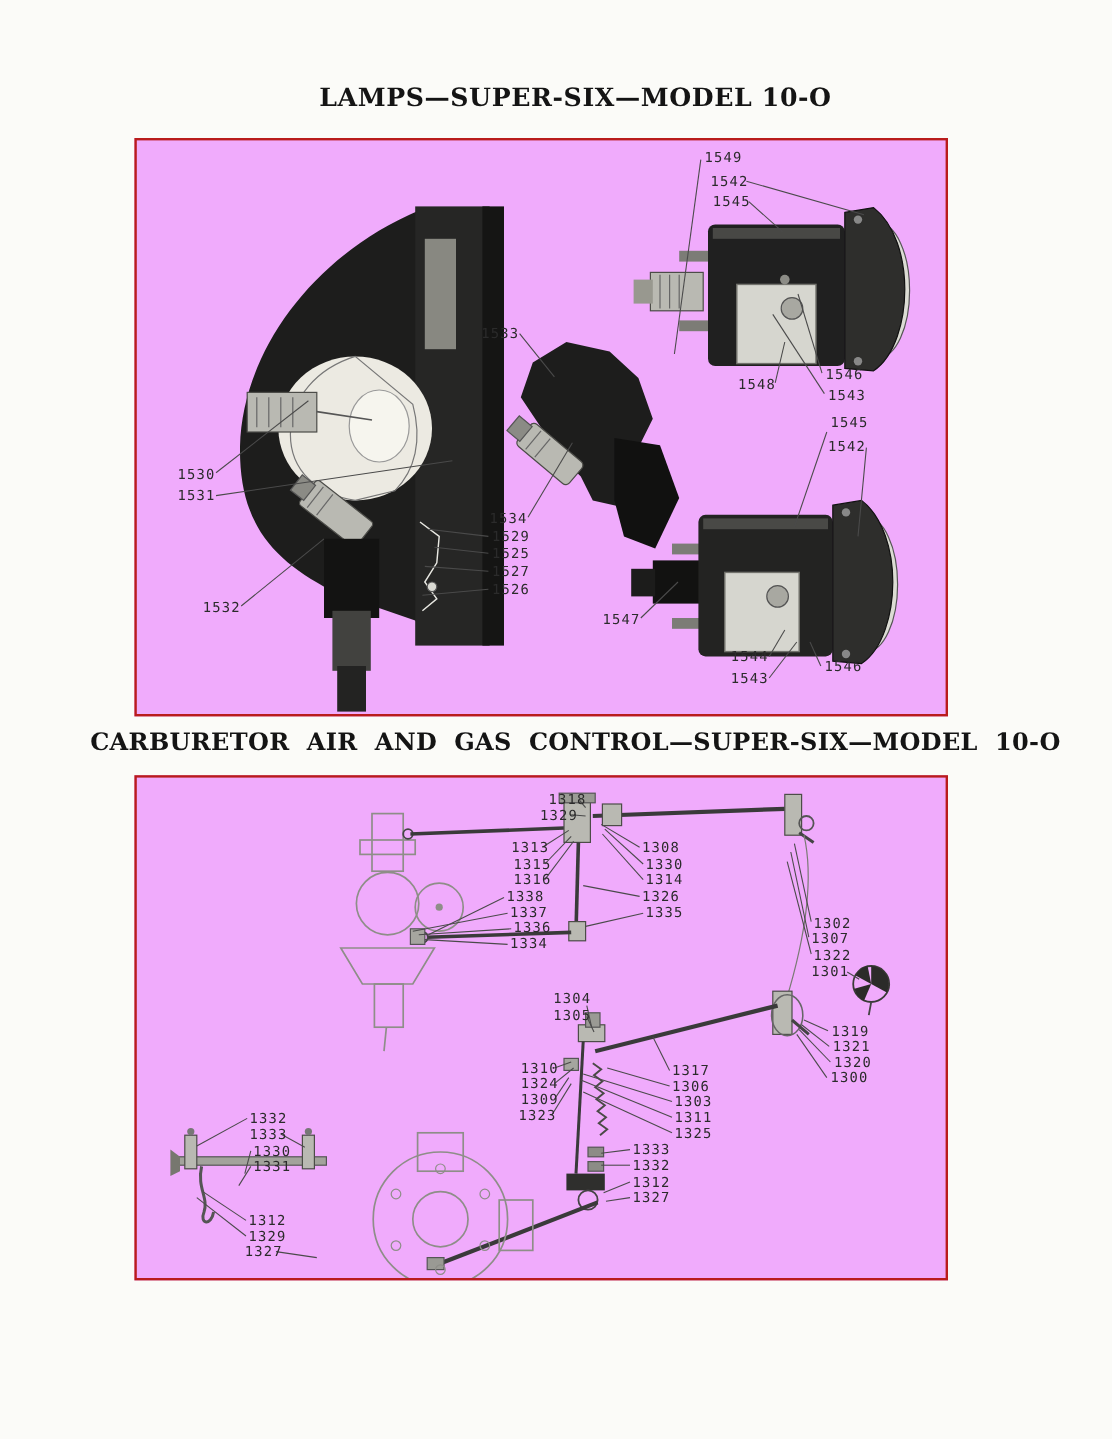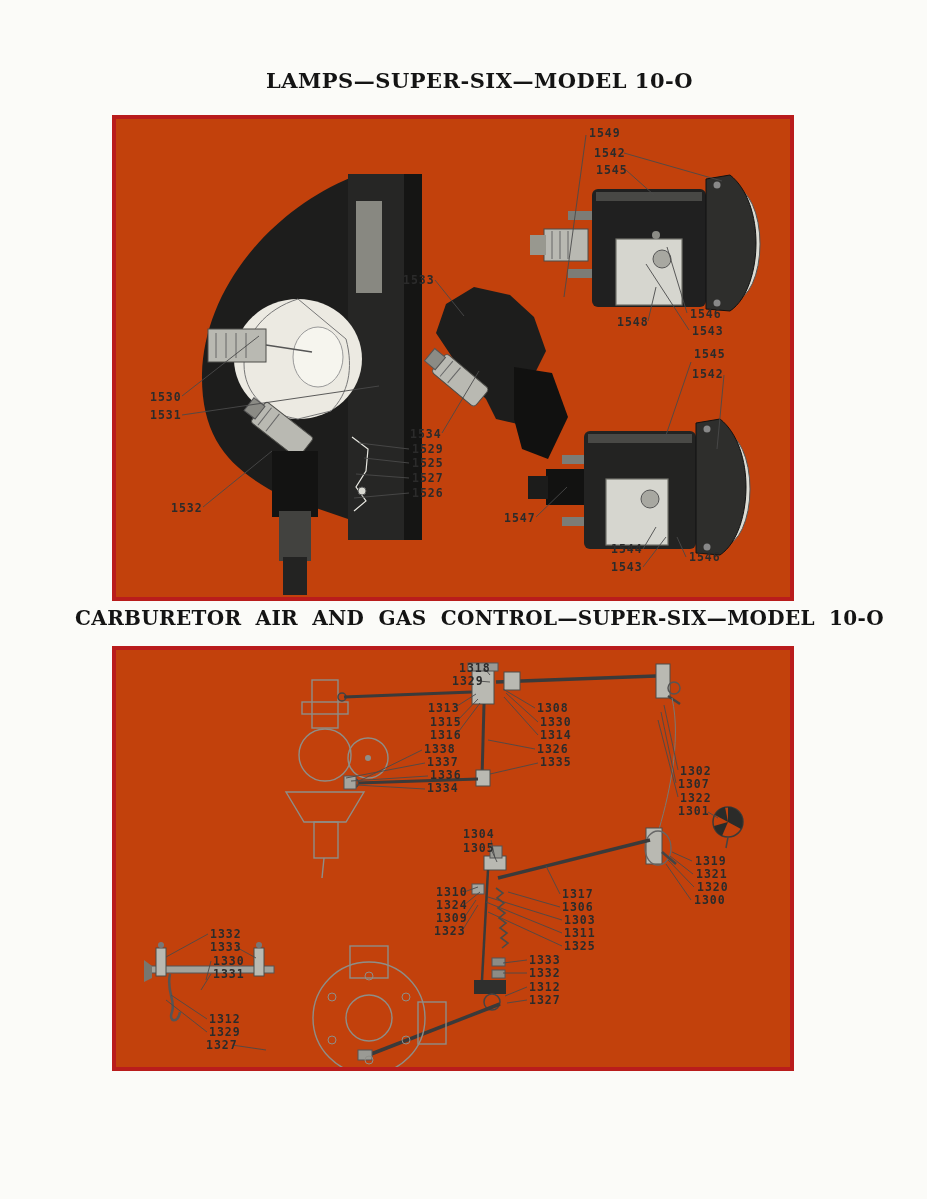--- a/index.html
+++ b/index.html
@@ -11,21 +11,21 @@
   }
   .page-title{
     position:absolute;left:0;width:927px;text-align:center;
     font-family:"DejaVu Serif", serif;
     font-weight:bold;color:#141414;margin:0;padding-left:16px;
   }
   #title-lamps{top:68px;font-size:21px;letter-spacing:0.5px;}
   #title-carb{top:606px;font-size:20px;letter-spacing:0.3px;word-spacing:7px;}
   .figure-frame{
     position:absolute;left:112px;width:674px;
-    border:4px solid #b91c1c;background:#c2410c;font-weight:bold;
+    border:2px solid #b91c1c;background:#f0abfc;
   }
   #frame-lamps{top:115px;height:478px;}
   #frame-carb{top:646px;height:417px;}
   .fig-svg{display:block;width:100%;height:100%;}
   svg text.part-label{
     font-family:"DejaVu Sans Mono", monospace;
     font-size:11.5px;fill:#2b2b2b;letter-spacing:1px;
   }
   svg line.leader{stroke:#4a4a4a;stroke-width:0.9;}
   .rod{stroke:#3a3a3a;fill:none;}

